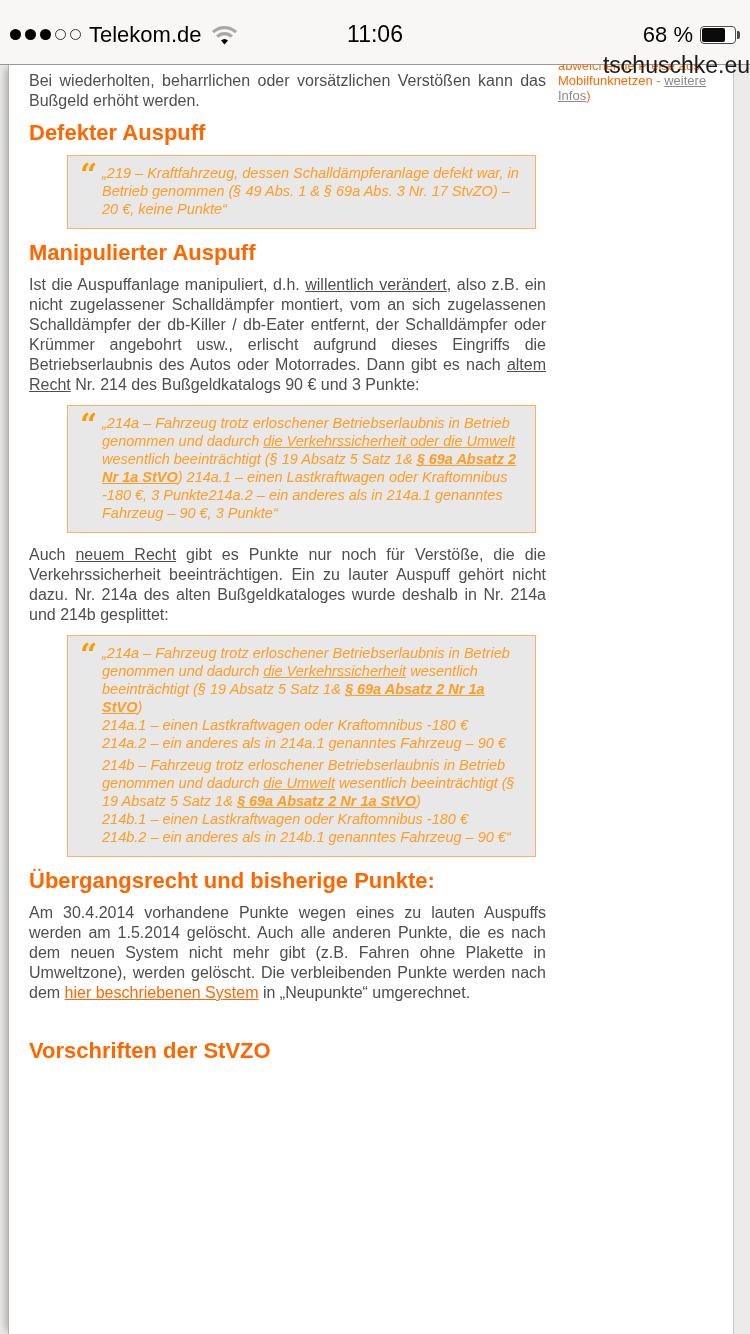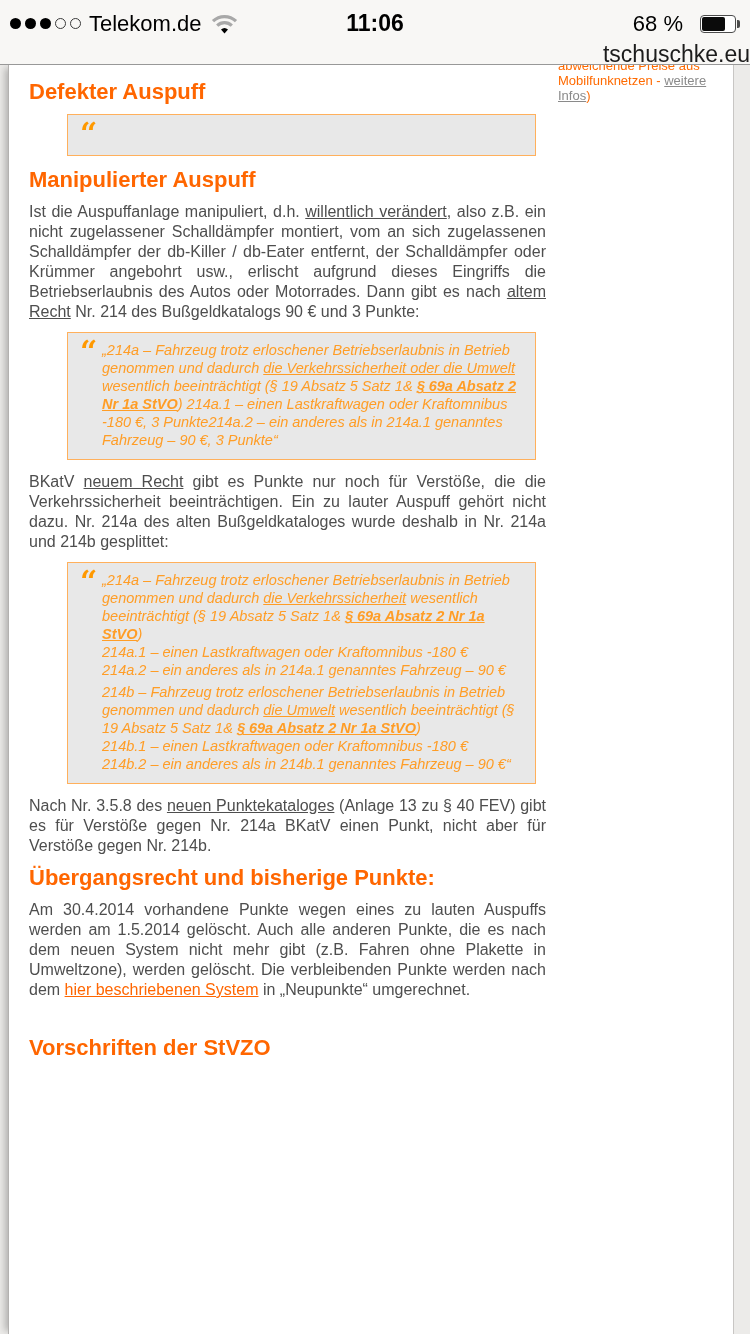--- a/index.html
+++ b/index.html
@@ -13,32 +13,32 @@
 
   
   .chrome {
     position: absolute; top: 0; left: 0; right: 0; height: 64px;
     background: #f8f7f5;
     border-bottom: 1px solid #989898;
     z-index: 10;
   }
   .status-row {
     height: 33px; display: flex; align-items: center;
-    padding: 7px 10px 0 10px; position: relative;
+    padding: 18px 10px 0 10px; position: relative;
   }
   .signal-dots { display: flex; align-items: center; gap: 4px; margin-right: 8px; }
   .dot { width: 11px; height: 11px; border-radius: 50%; box-sizing: border-box; }
   .dot.filled { background: #000; }
   .dot.empty { border: 1.5px solid #3a3a3a; }
   .carrier { font-size: 22px; color: #000; margin-right: 9px; }
   .time {
     position: absolute; left: 50%; transform: translateX(-50%);
-    font-size: 23px; font-weight: 700; color: #000;
+    font-size: 23px; font-weight: 400; color: #000;
   }
-  .status-right { margin-left: auto; display: flex; align-items: center; gap: 17px; }
+  .status-right { margin-left: auto; display: flex; align-items: center; gap: 7px; }
   .bat-pct { font-size: 22px; color: #000; }
   .battery { display: flex; align-items: center; }
   .bat-body {
     width: 36px; height: 18px; border: 1.5px solid #4c4c4c;
     border-radius: 4px; position: relative; box-sizing: border-box; background: #fff;
   }
   .bat-fill {
     position: absolute; left: 1px; top: 1px; bottom: 1px;
     width: 68%; background: #0b0b0b; border-radius: 2px;
   }
@@ -139,50 +139,53 @@
   </div>
   <div class="url-row">
     <span class="url-text">tschuschke.eu</span>
   </div>
 </div>
 
 <div class="page-body">
 
   <div class="main-col">
 
+    <p class="body-p"><span>Bei wiederholten, beharrlichen oder vorsätzlichen Verstößen kann das Bußgeld erhöht werden.</span></p>
 
     <h2 class="sec-h">Defekter Auspuff</h2>
 
 
     <div class="quote">
       <span class="qmark">“</span>
+      <div class="qtext">
+        <p><span>„219 – Kraftfahrzeug, dessen Schalldämpferanlage defekt war, in Betrieb genommen (§ 49 Abs. 1 &amp; § 69a Abs. 3 Nr. 17 StvZO) – 20 €, keine Punkte“</span></p>
+      </div>
     </div>
 
     <h2 class="sec-h">Manipulierter Auspuff</h2>
 
     <p class="body-p"><span>Ist die Auspuffanlage manipuliert, d.h. </span><span class="seg-u">willentlich verändert</span><span>, also z.B. ein nicht zugelassener Schalldämpfer montiert, vom an sich zugelassenen Schalldämpfer der db-Killer / db-Eater entfernt, der Schalldämpfer oder Krümmer angebohrt usw., erlischt aufgrund dieses Eingriffs die Betriebserlaubnis des Autos oder Motorrades. Dann gibt es nach </span><span class="seg-u">altem Recht</span><span> Nr. 214 des Bußgeldkatalogs 90 € und 3 Punkte:</span></p>
 
     <div class="quote">
       <span class="qmark">“</span>
       <div class="qtext">
         <p><span>„214a – Fahrzeug trotz erloschener Betriebserlaubnis in Betrieb genommen und dadurch </span><span class="seg-u">die Verkehrssicherheit oder die Umwelt</span><span> wesentlich beeinträchtigt (§ 19 Absatz 5 Satz 1&amp; </span><span class="seg-bu">§ 69a Absatz 2 Nr 1a StVO</span><span>) 214a.1 – einen Lastkraftwagen oder Kraftomnibus -180 €, 3 Punkte214a.2 – ein anderes als in 214a.1 genanntes Fahrzeug – 90 €, 3 Punkte“</span></p>
       </div>
     </div>
 
-    <p class="body-p"><span>BKatV </span><span class="seg-u">neuem Recht</span><span> gibt es Punkte nur noch für Verstöße, die die Verkehrssicherheit beeinträchtigen. Ein zu lauter Auspuff gehört nicht dazu. Nr. 214a des alten Bußgeldkataloges wurde deshalb in Nr. 214a und 214b gesplittet:</span></p>
+    <p class="body-p"><span>Auch </span><span class="seg-u">neuem Recht</span><span> gibt es Punkte nur noch für Verstöße, die die Verkehrssicherheit beeinträchtigen. Ein zu lauter Auspuff gehört nicht dazu. Nr. 214a des alten Bußgeldkataloges wurde deshalb in Nr. 214a und 214b gesplittet:</span></p>
 
     <div class="quote">
       <span class="qmark">“</span>
       <div class="qtext">
         <p><span>„214a – Fahrzeug trotz erloschener Betriebserlaubnis in Betrieb genommen und dadurch </span><span class="seg-u">die Verkehrssicherheit</span><span> wesentlich beeinträchtigt (§ 19 Absatz 5 Satz 1&amp; </span><span class="seg-bu">§ 69a Absatz 2 Nr 1a StVO</span><span>)</span><br><span>214a.1 – einen Lastkraftwagen oder Kraftomnibus -180 €</span><br><span>214a.2 – ein anderes als in 214a.1 genanntes Fahrzeug – 90 €</span></p>
         <p><span>214b – Fahrzeug trotz erloschener Betriebserlaubnis in Betrieb genommen und dadurch </span><span class="seg-u">die Umwelt</span><span> wesentlich beeinträchtigt (§ 19 Absatz 5 Satz 1&amp; </span><span class="seg-bu">§ 69a Absatz 2 Nr 1a StVO</span><span>)</span><br><span>214b.1 – einen Lastkraftwagen oder Kraftomnibus -180 €</span><br><span>214b.2 – ein anderes als in 214b.1 genanntes Fahrzeug – 90 €“</span></p>
       </div>
     </div>
 
-    <p class="body-p"><span>Nach Nr. 3.5.8 des </span><span class="seg-u">neuen Punktekataloges</span><span> (Anlage 13 zu § 40 FEV) gibt es für Verstöße gegen Nr. 214a BKatV einen Punkt, nicht aber für Verstöße gegen Nr. 214b.</span></p>
 
 
     <h2 class="sec-h">Übergangsrecht und bisherige Punkte:</h2>
 
     <p class="body-p"><span>Am 30.4.2014 vorhandene Punkte wegen eines zu lauten Auspuffs werden am 1.5.2014 gelöscht. Auch alle anderen Punkte, die es nach dem neuen System nicht mehr gibt (z.B. Fahren ohne Plakette in Umweltzone), werden gelöscht. Die verbleibenden Punkte werden nach dem </span><span class="seg-ulink">hier beschriebenen System</span><span> in „Neupunkte“ umgerechnet.</span></p>
 
     <h2 class="sec-h spaced">Vorschriften der StVZO</h2>
 
   </div>
 

